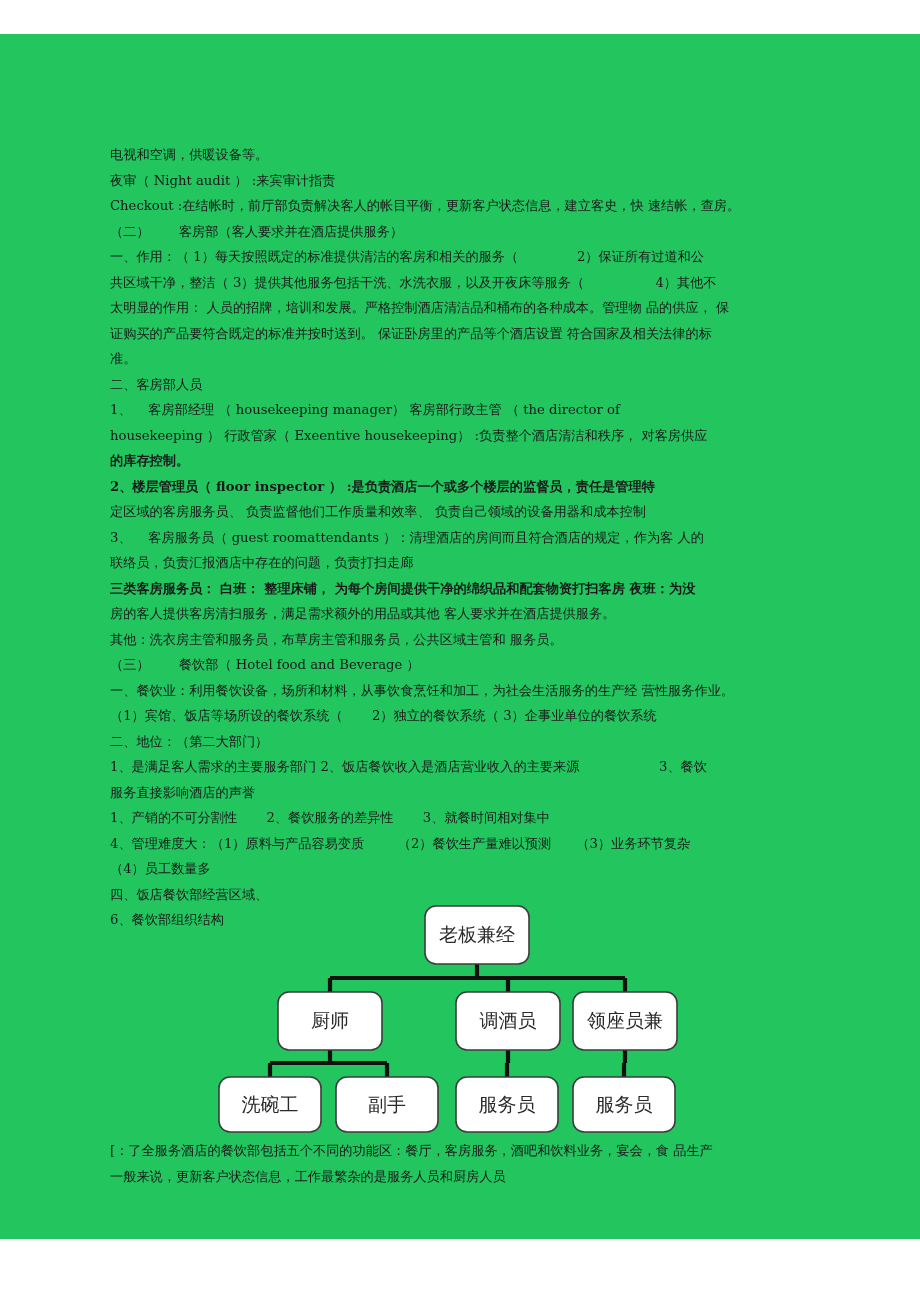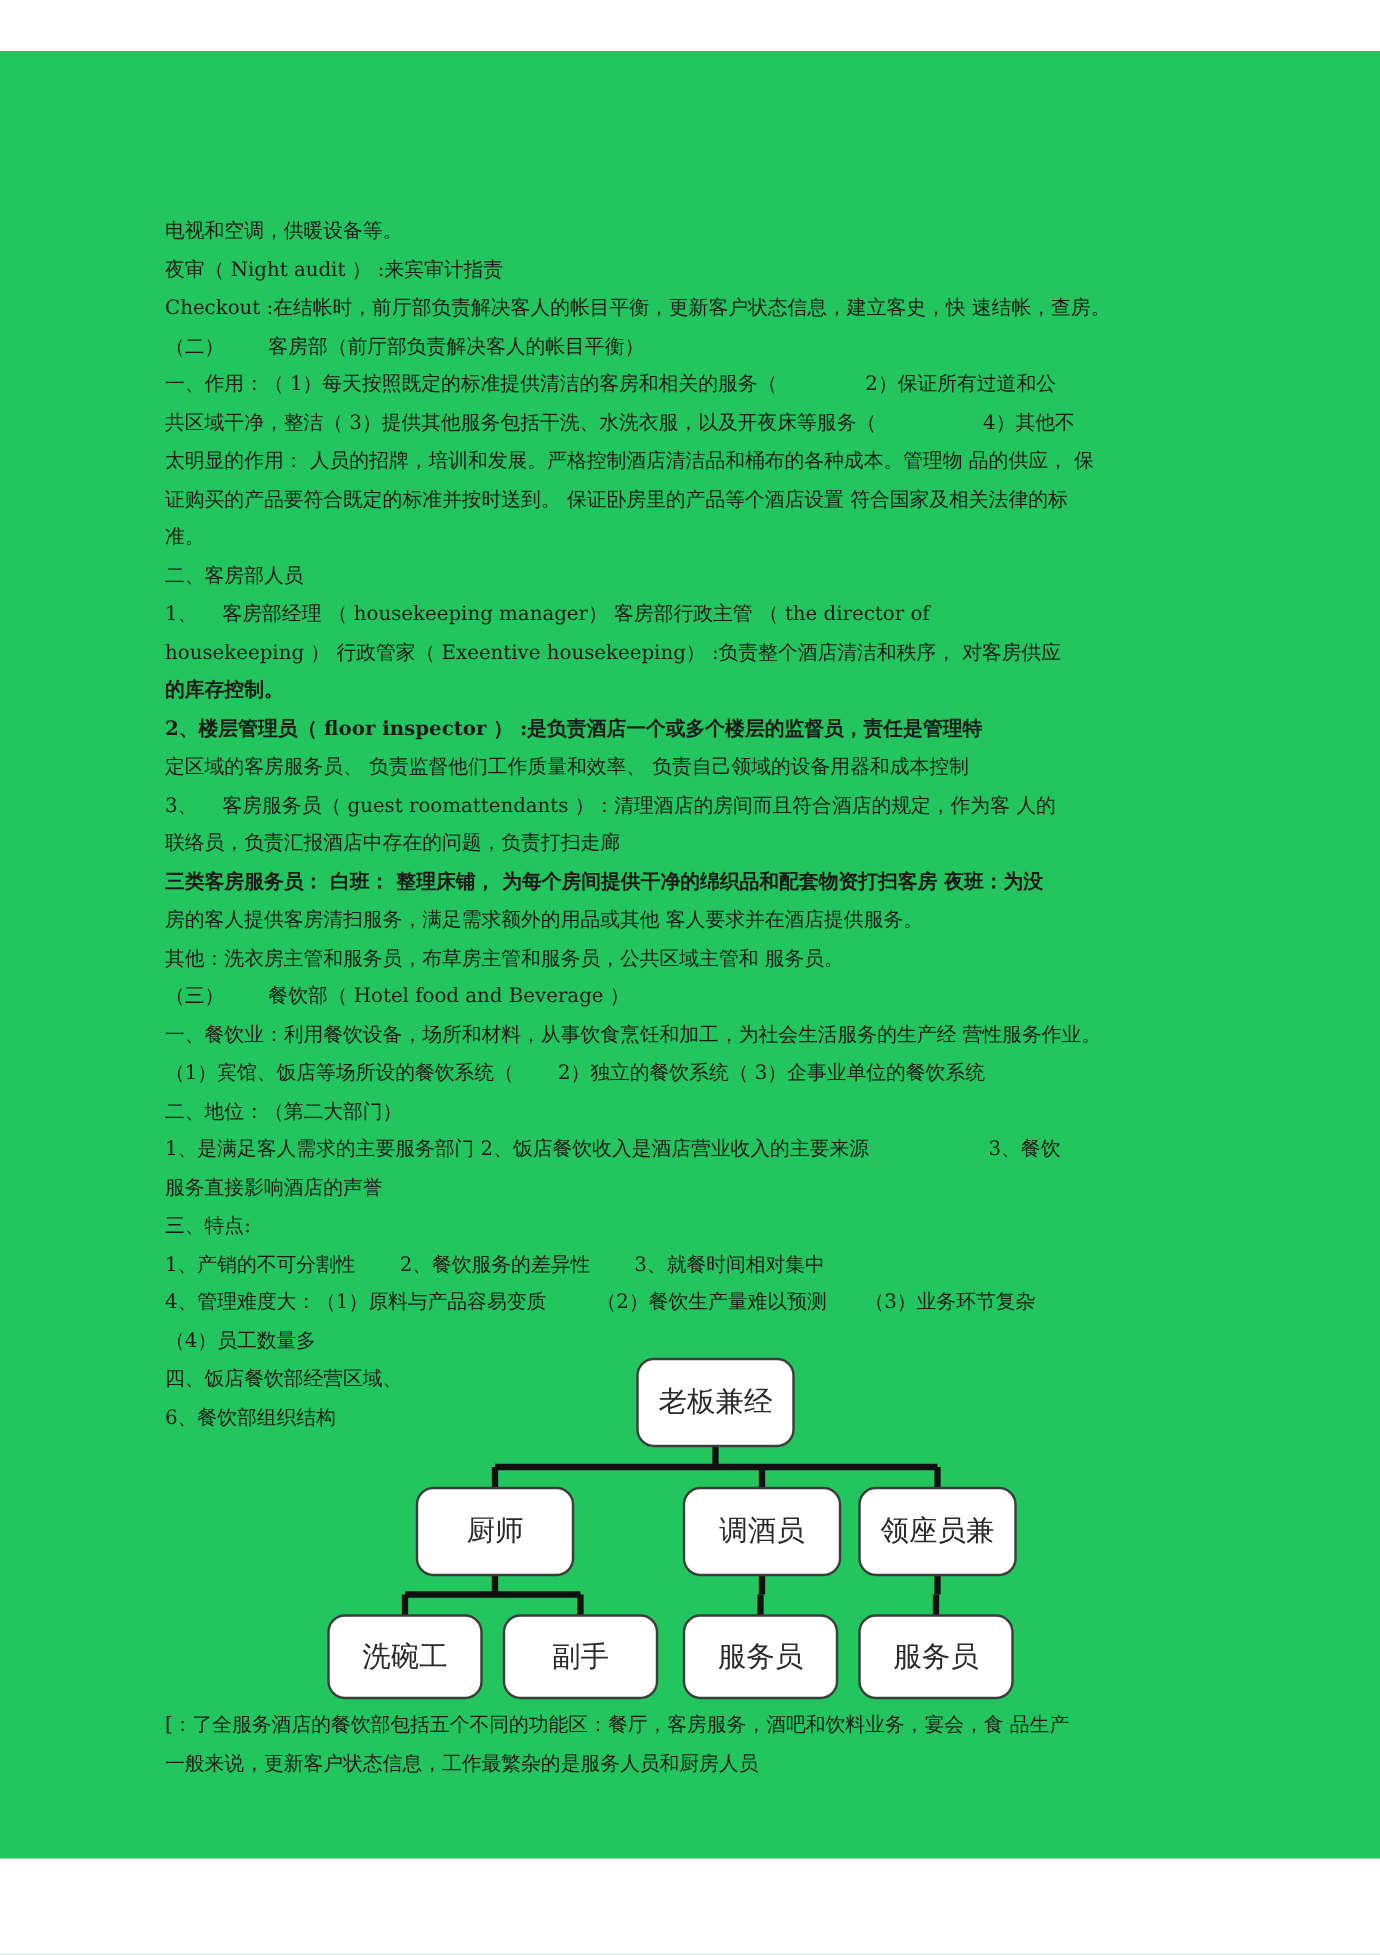--- a/index.html
+++ b/index.html
@@ -78,21 +78,21 @@
 </style>
 </head>
 <body>
 
 <div class="page">
 
   <div class="content">
     <p class="line ind-10">电视和空调，供暖设备等。</p>
     <p class="line ind-10">夜审（ Night audit ） :来宾审计指责</p>
     <p class="line ind-10">Checkout :在结帐时，前厅部负责解决客人的帐目平衡，更新客户状态信息，建立客史，快 速结帐，查房。</p>
-    <p class="line ind-28">（二）       客房部（前厅部负责解决客人的帐目平衡）</p>
+    <p class="line ind-28">（二）       客房部（客人要求并在酒店提供服务）</p>
     <p class="line">一、作用：（ 1）每天按照既定的标准提供清洁的客房和相关的服务（              2）保证所有过道和公</p>
     <p class="line">共区域干净，整洁（ 3）提供其他服务包括干洗、水洗衣服，以及开夜床等服务（                 4）其他不</p>
     <p class="line">太明显的作用： 人员的招牌，培训和发展。严格控制酒店清洁品和桶布的各种成本。管理物 品的供应， 保</p>
     <p class="line">证购买的产品要符合既定的标准并按时送到。 保证卧房里的产品等个酒店设置 符合国家及相关法律的标</p>
     <p class="line">准。</p>
     <p class="line ind-10">二、客房部人员</p>
     <p class="line ind-56">1、    客房部经理 （ housekeeping manager） 客房部行政主管 （ the director of</p>
     <p class="line ind-18">housekeeping ） 行政管家（ Exeentive housekeeping） :负责整个酒店清洁和秩序， 对客房供应</p>
     <p class="line ind-40">的库存控制。</p>
     <p class="line ind-40">2、楼层管理员（ floor inspector ） :是负责酒店一个或多个楼层的监督员，责任是管理特</p>
@@ -101,21 +101,20 @@
     <p class="line">联络员，负责汇报酒店中存在的问题，负责打扫走廊</p>
     <p class="line ind-40">三类客房服务员： 白班： 整理床铺， 为每个房间提供干净的绵织品和配套物资打扫客房 夜班：为没</p>
     <p class="line">房的客人提供客房清扫服务，满足需求额外的用品或其他 客人要求并在酒店提供服务。</p>
     <p class="line ind-150">其他：洗衣房主管和服务员，布草房主管和服务员，公共区域主管和 服务员。</p>
     <p class="line ind-10">（三）       餐饮部（ Hotel food and Beverage ）</p>
     <p class="line">一、餐饮业：利用餐饮设备，场所和材料，从事饮食烹饪和加工，为社会生活服务的生产经 营性服务作业。</p>
     <p class="line ind-28">（1）宾馆、饭店等场所设的餐饮系统（       2）独立的餐饮系统（ 3）企事业单位的餐饮系统</p>
     <p class="line">二、地位：（第二大部门）</p>
     <p class="line">1、是满足客人需求的主要服务部门 2、饭店餐饮收入是酒店营业收入的主要来源                   3、餐饮</p>
     <p class="line ind-18">服务直接影响酒店的声誉</p>
-    <p class="line ind-18">三、特点:</p>
     <p class="line">1、产销的不可分割性       2、餐饮服务的差异性       3、就餐时间相对集中</p>
     <p class="line">4、管理难度大：（1）原料与产品容易变质        （2）餐饮生产量难以预测      （3）业务环节复杂</p>
     <p class="line ind-18">（4）员工数量多</p>
     <p class="line ind-18">四、饭店餐饮部经营区域、</p>
     <p class="line">6、餐饮部组织结构</p>
   </div>
 
   <div class="chart">
     <svg width="920" height="245" viewBox="0 0 920 245" xmlns="http://www.w3.org/2000/svg">
       <g id="chart-connectors">

